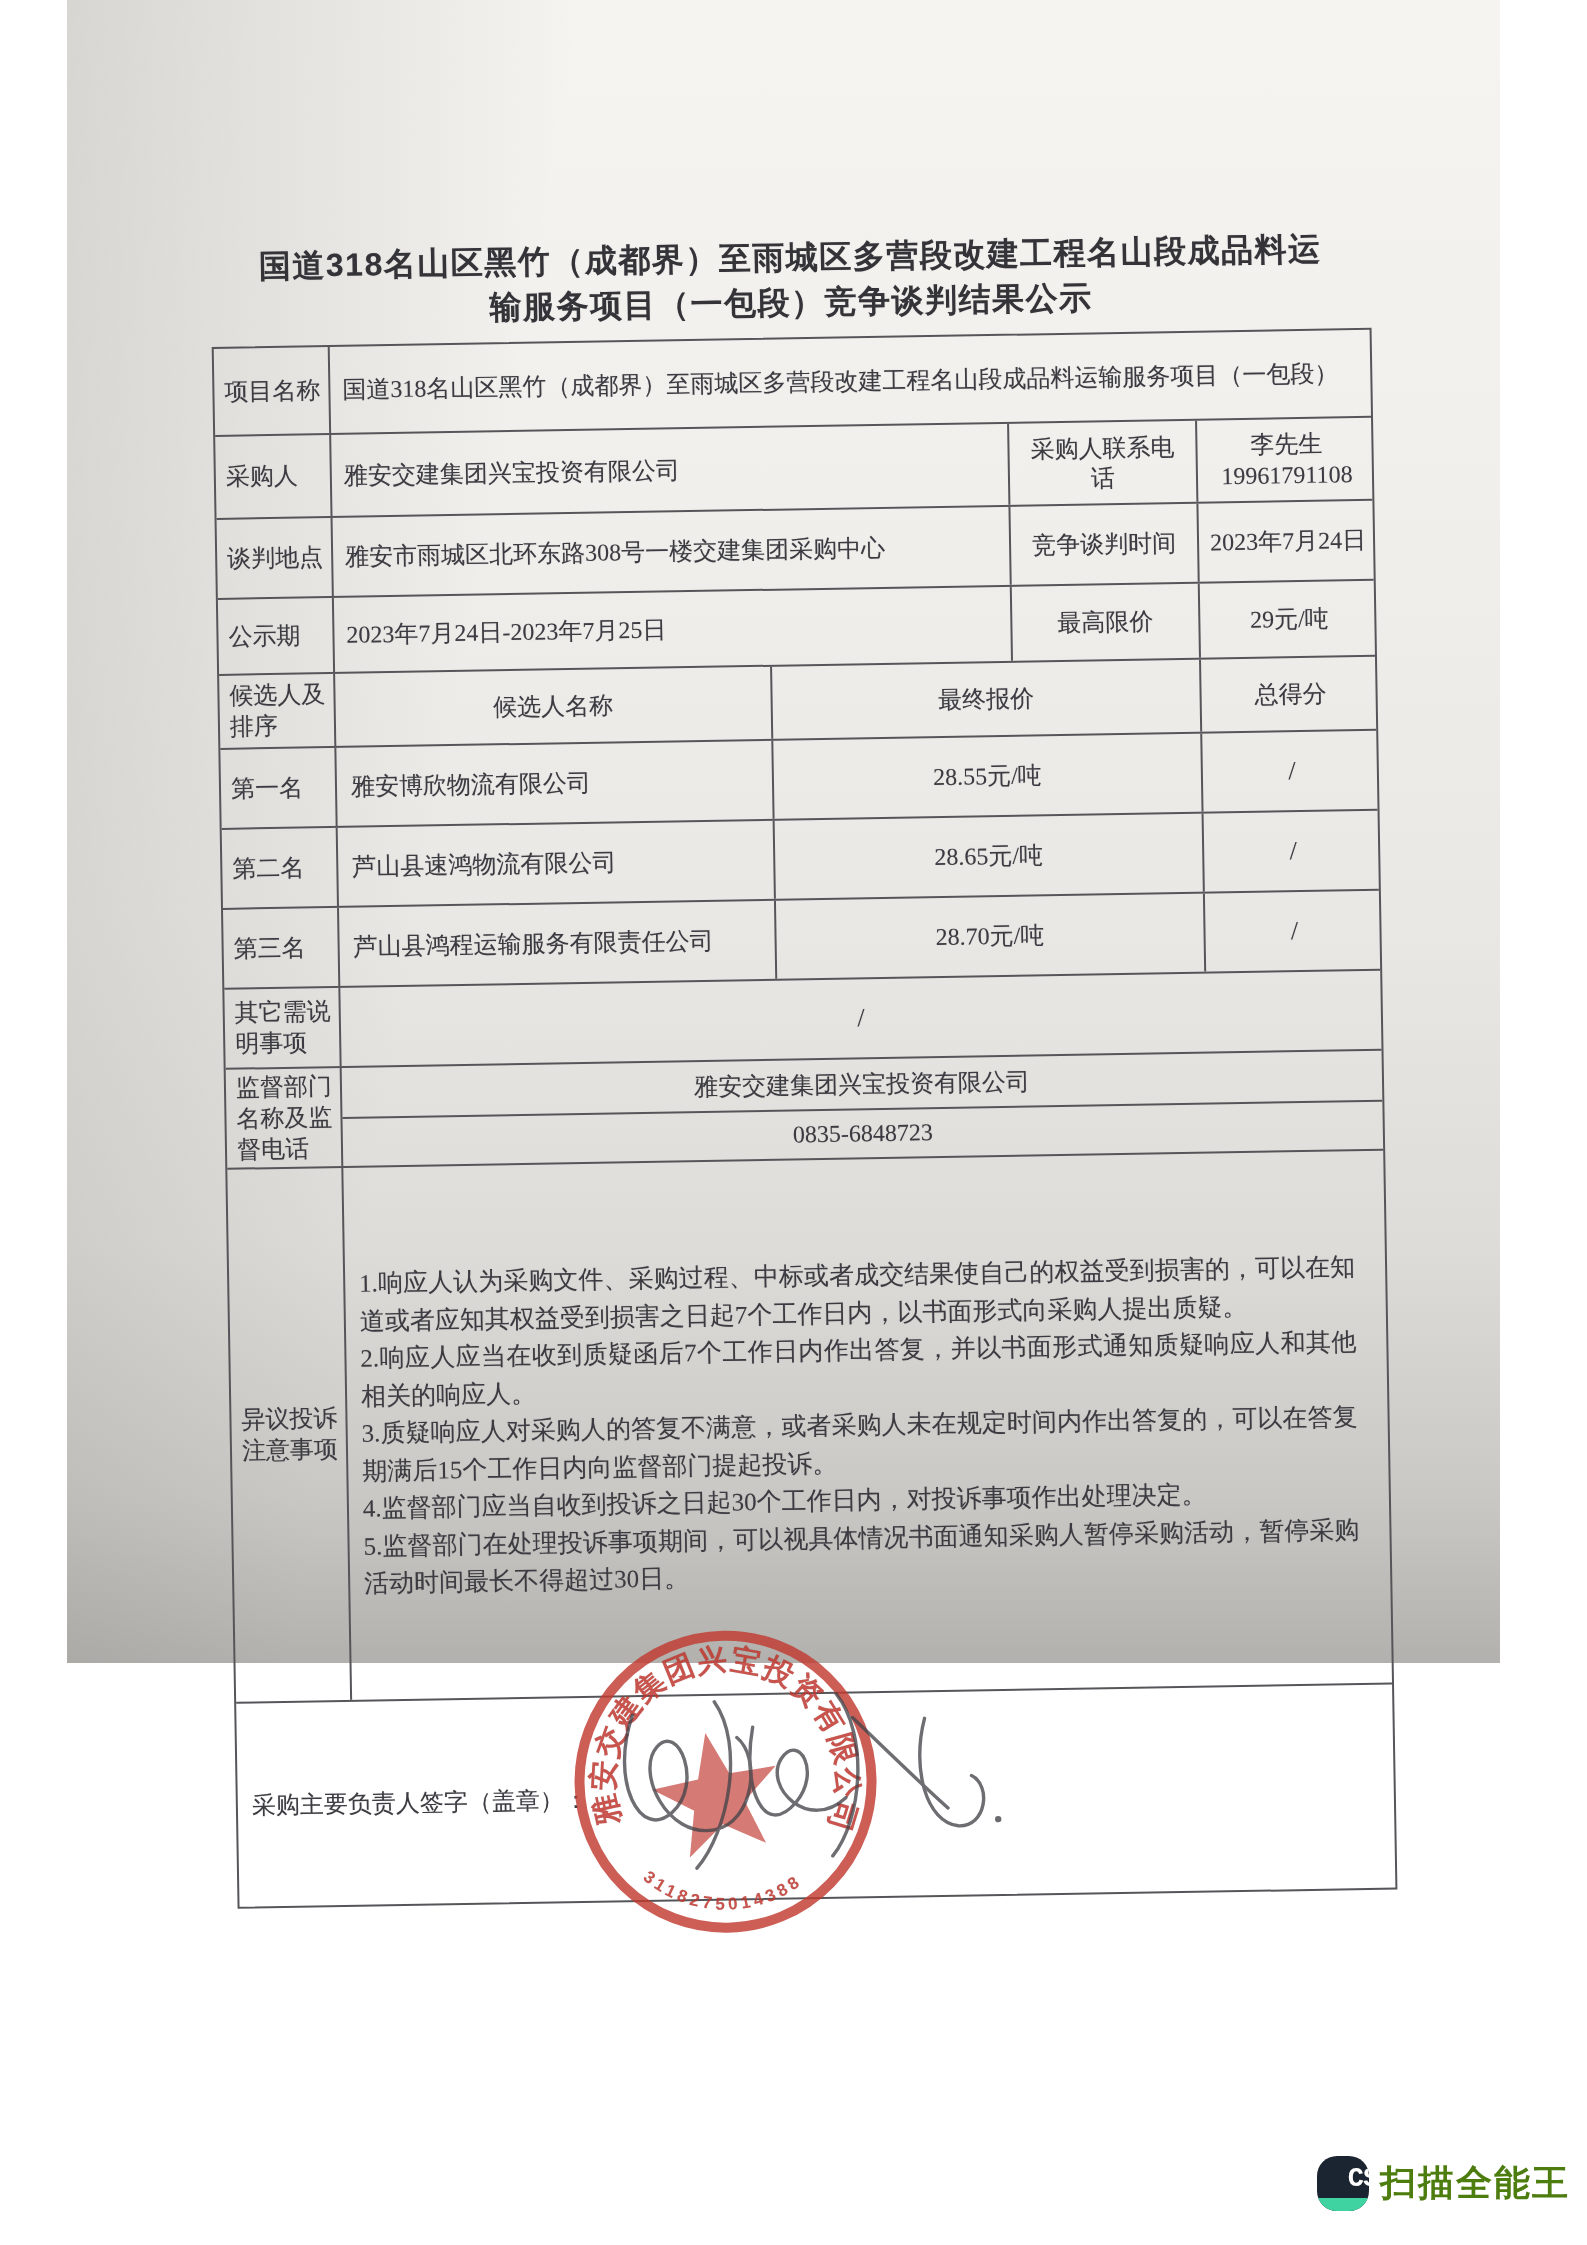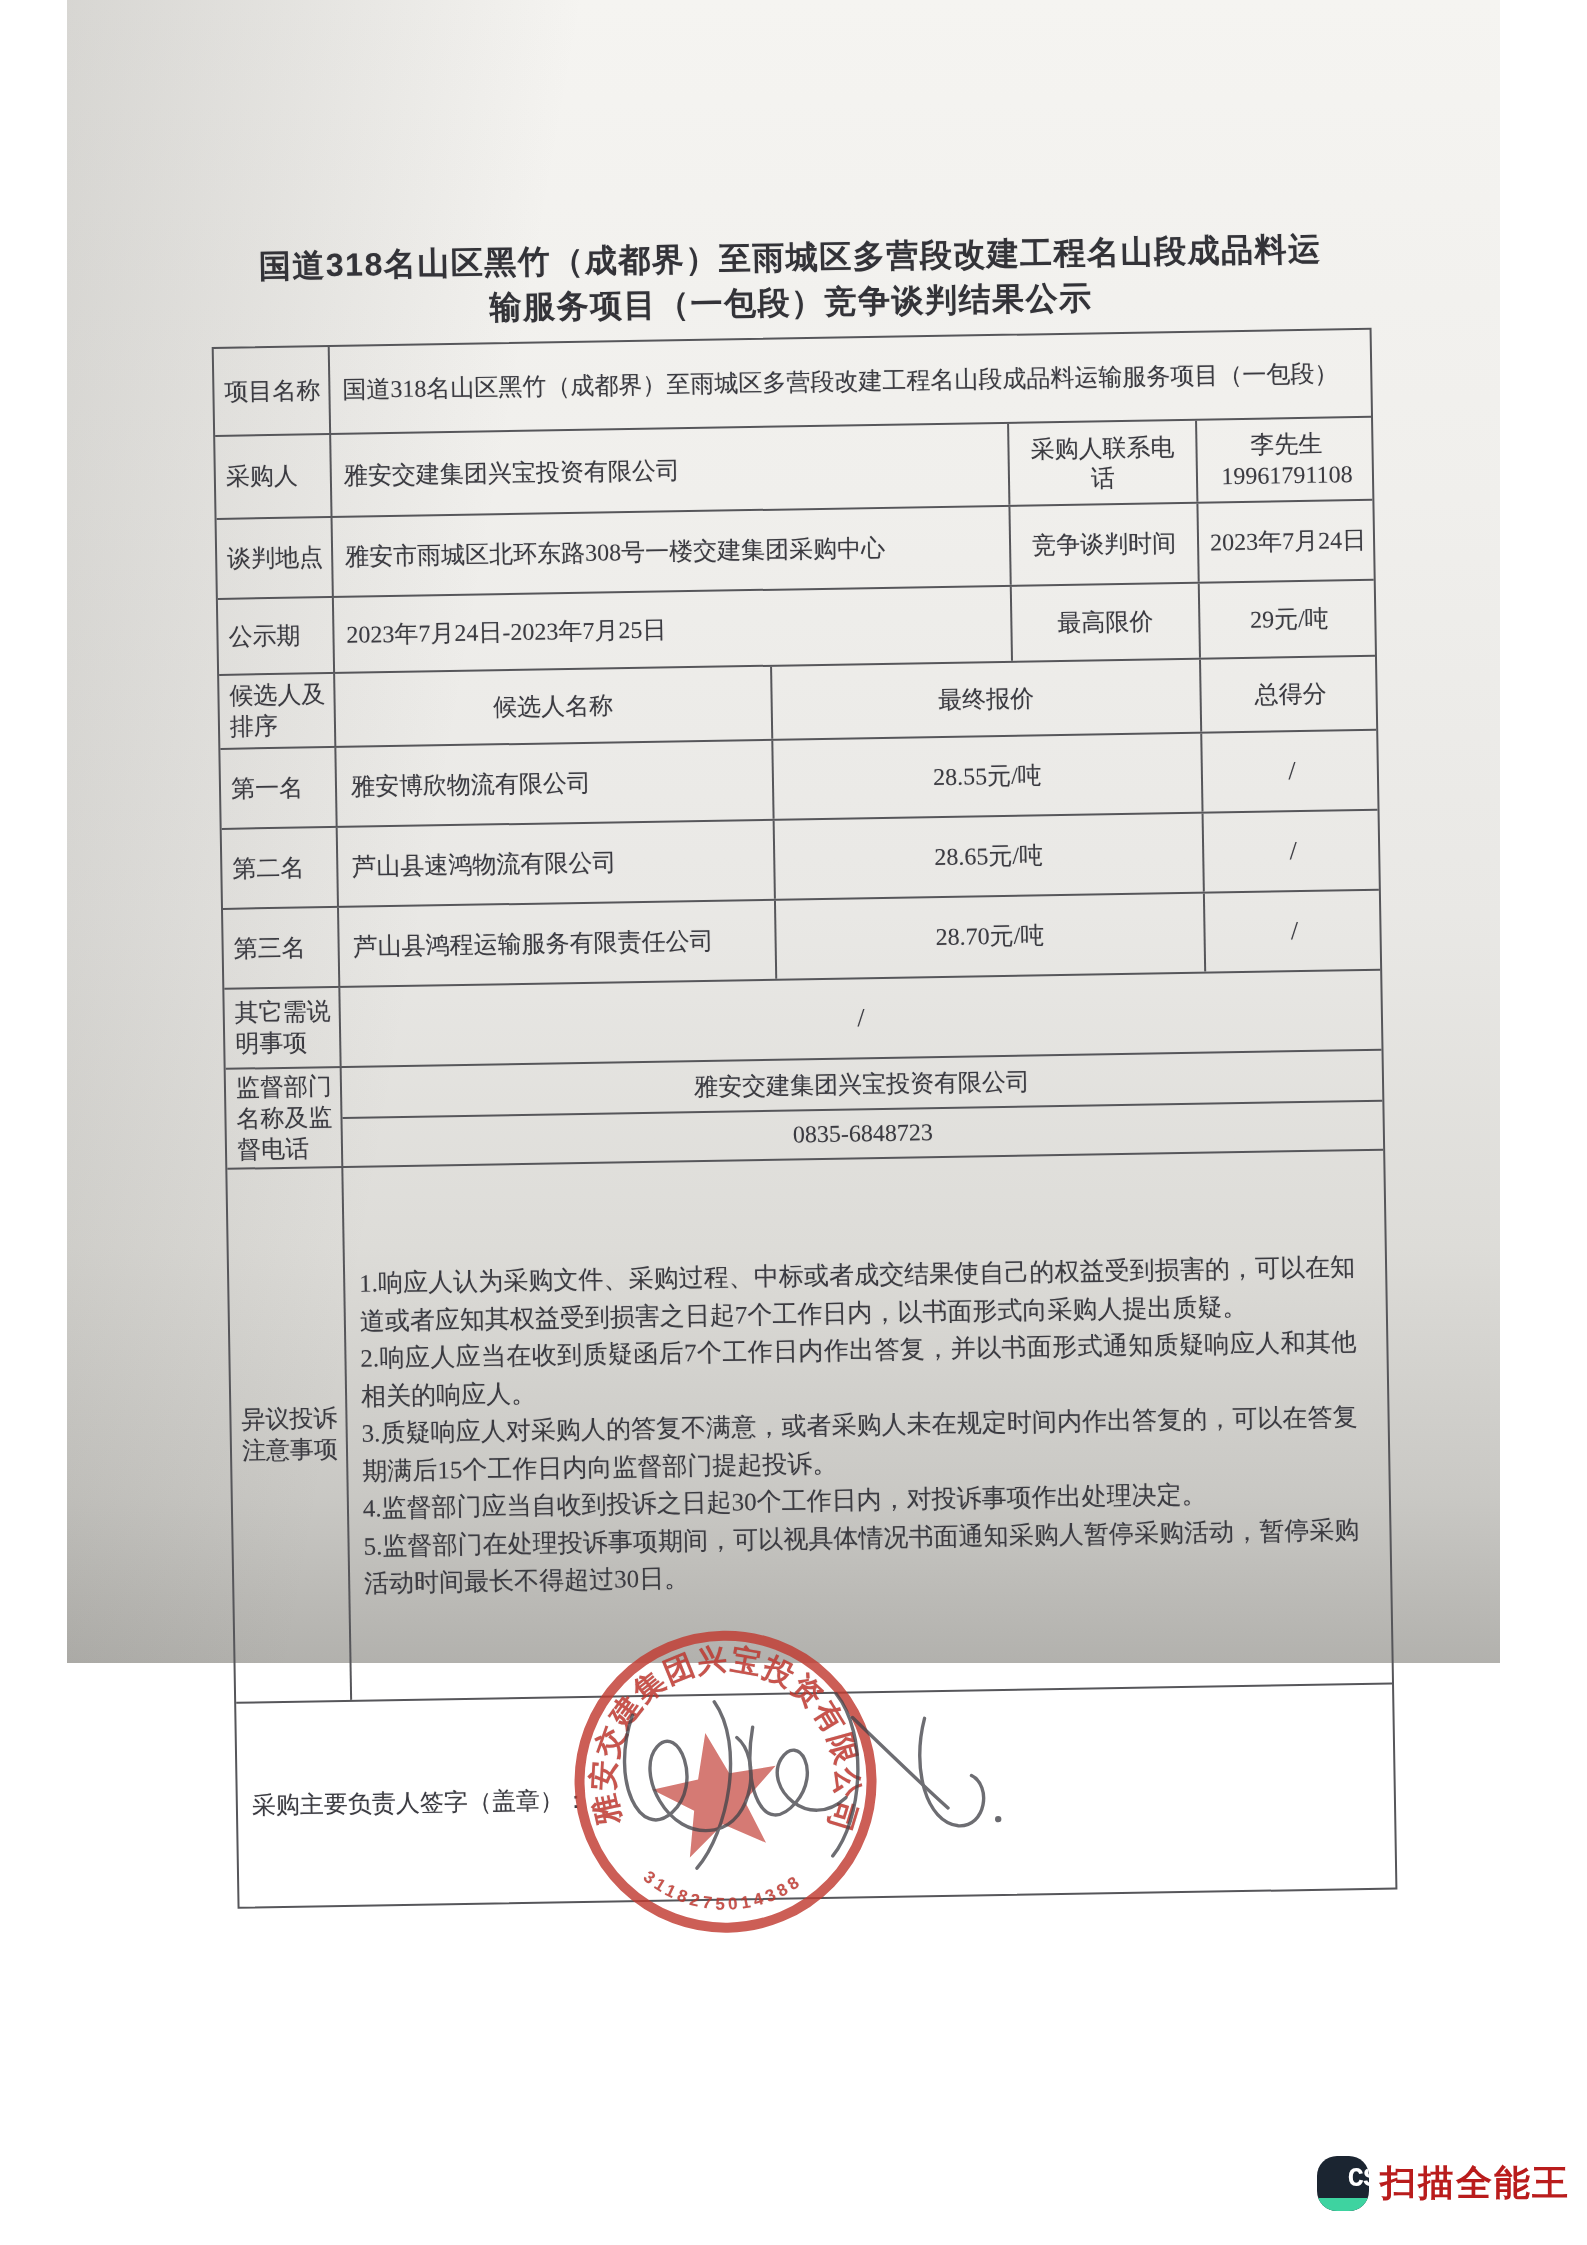--- a/index.html
+++ b/index.html
@@ -203,14 +203,14 @@
 
   </div>
 </div>
 
 <div class="cs-footer">
   <div class="cs-badge">
     <div class="cs-top" id="cs-top" style="background: rgb(27, 37, 49);"></div>
     <div class="cs-strip" id="cs-strip" style="background: rgb(62, 211, 160);"></div>
     <span class="cs-txt">CS</span>
   </div>
-  <div class="cs-brand" id="cs-brand" style="color: #b91c1c;">扫描全能王</div>
+  <div class="cs-brand" id="cs-brand" style="color: #4d7c0f;">扫描全能王</div>
 </div>
 
 </body></html>

